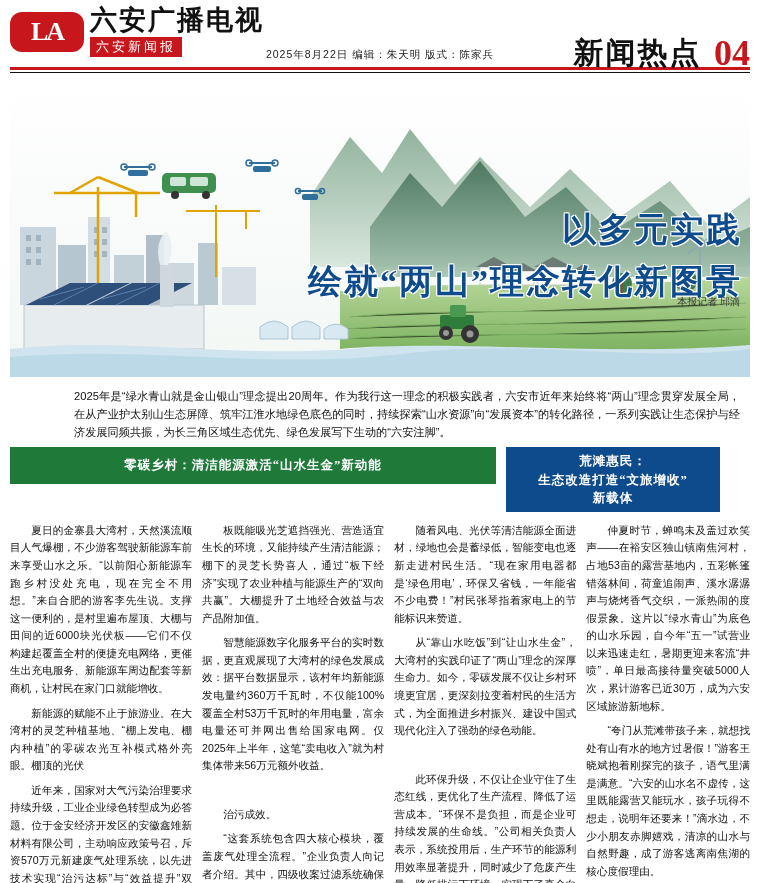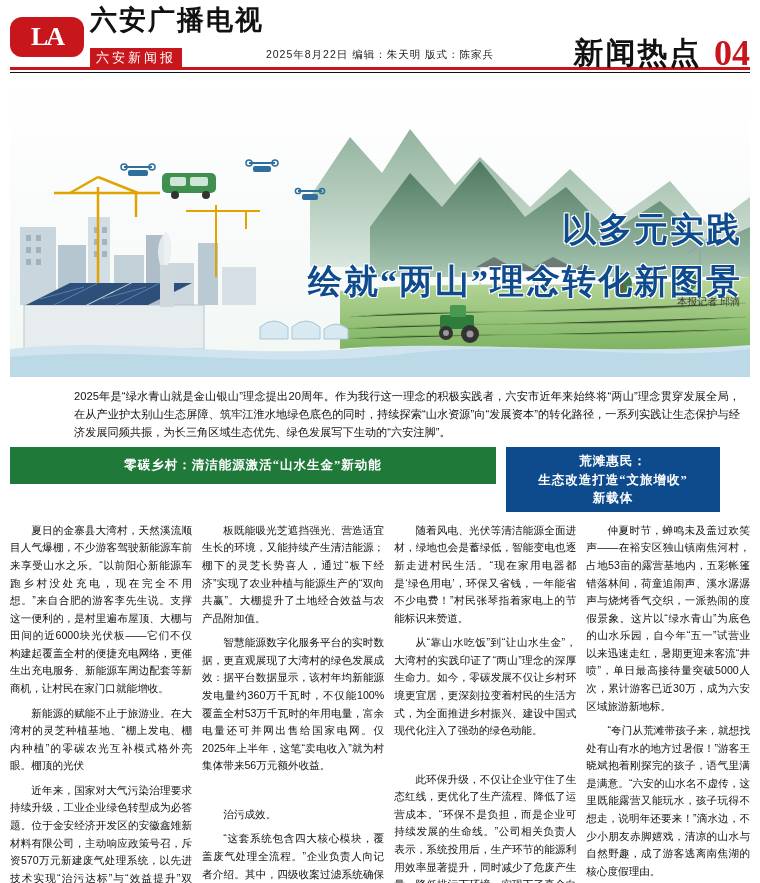--- a/index.html
+++ b/index.html
@@ -20,21 +20,21 @@
   .logo-box {
     width:74px; height:40px; background:#c8161d; color:#fff;
     display:flex; align-items:center; justify-content:center;
     font-weight:bold; font-size:26px; letter-spacing:-2px;
     font-family:"Liberation Serif", serif;
     border-radius:12px;
   }
   .logo-text { display:flex; flex-direction:column; justify-content:center; }
   .logo-main { font-size:27px; font-weight:bold; letter-spacing:2px; font-family:"Liberation Serif", serif; color:#111; line-height:1.05; }
   .logo-sub {
-    margin-top:14px; background:#c8161d; color:#fff; font-size:13px;
+    margin-top:3px; background:#c8161d; color:#fff; font-size:13px;
     letter-spacing:3px; padding:1px 6px; align-self:flex-start;
     font-family:"Liberation Serif", serif;
   }
   .head-right { text-align:right; padding-top:26px; }
   .head-title {
     font-size:30px; font-weight:bold; letter-spacing:2px;
     font-family:"Liberation Serif", serif; display:inline-block; vertical-align:middle;
   }
   .head-num {
     font-size:36px; font-weight:bold; color:#c8161d; margin-left:8px;

